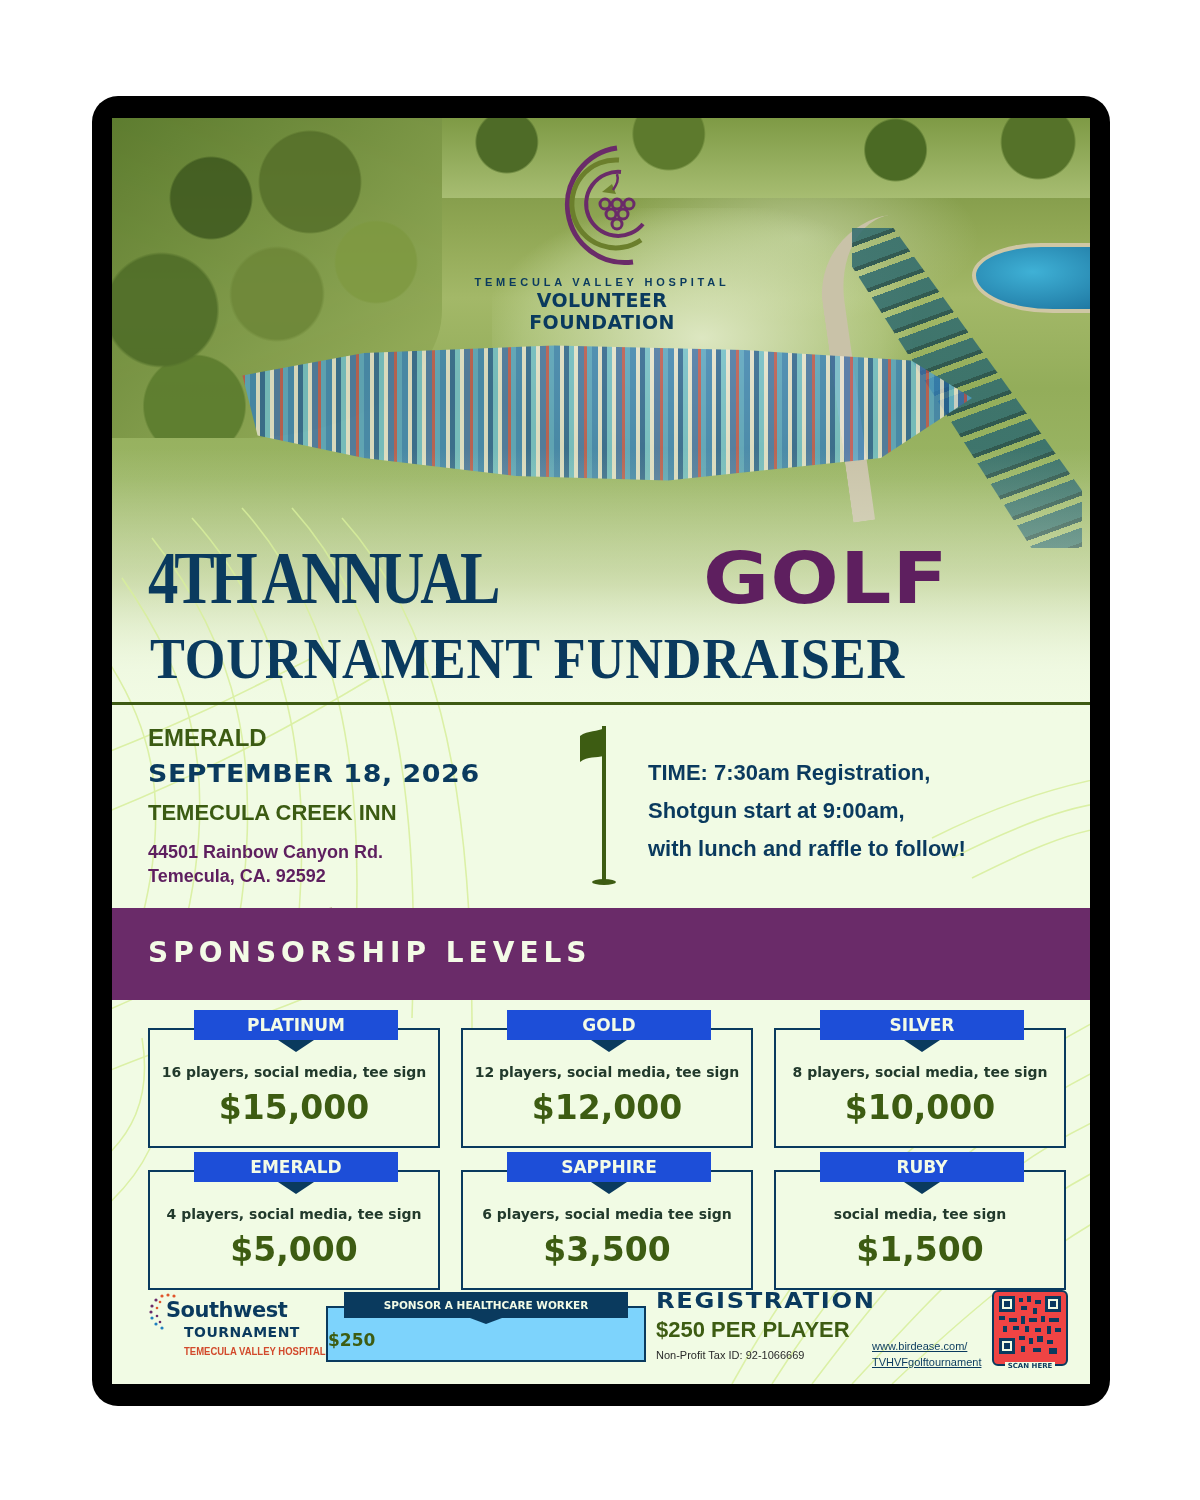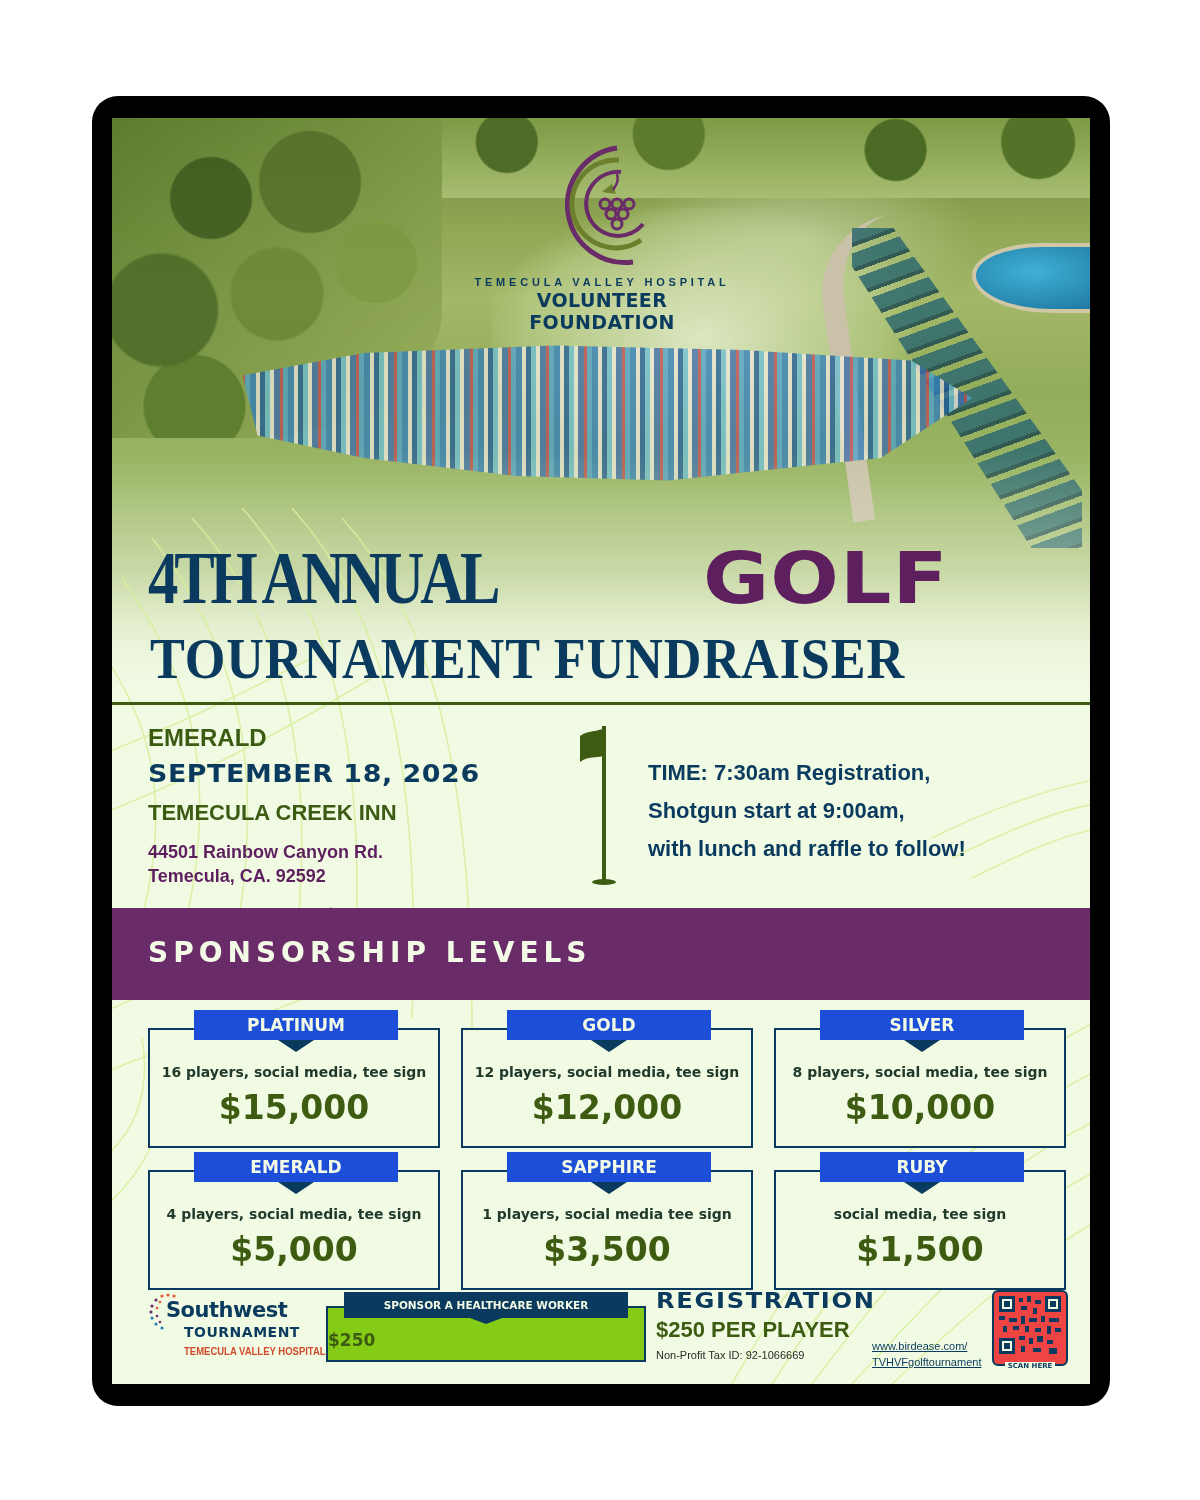--- a/index.html
+++ b/index.html
@@ -171,21 +171,21 @@
     position: absolute; left: 36px; top: 36px; font-family: "DejaVu Sans", sans-serif; font-weight: bold;
     font-size: 14px; color: #0a3a5e; letter-spacing: 0.5px;
   }
   .sw-hosp {
     position: absolute; left: 36px; top: 58px; font-family: "Liberation Sans", sans-serif; font-weight: bold;
     font-size: 10px; color: #d24a2c; letter-spacing: 0; transform: scaleX(0.95); transform-origin: left;
     white-space: nowrap;
   }
 
   .hcw {
-    position: absolute; left: 214px; top: 1188px; width: 320px; height: 56px; border: 2px solid #0a3a5e; background: #84cc16;
+    position: absolute; left: 214px; top: 1188px; width: 320px; height: 56px; border: 2px solid #0a3a5e; background: #7dd3fc;
   }
   .hcw-tab {
     position: absolute; left: 16px; top: -16px; width: 284px; height: 26px; background: #0a3a5e;
     color: #f3fbe6; font-family: "DejaVu Sans", sans-serif; font-weight: bold; font-size: 10.5px; text-align: center; line-height: 26px;
   }
   .hcw-tab::after {
     content: ""; position: absolute; left: 126px; top: 26px; border-left: 16px solid transparent; border-right: 16px solid transparent; border-top: 6px solid #0a3a5e;
   }
   .hcw-price {
     position: absolute; left: 0; top: 22px; width: 100%; text-align: left;
@@ -337,21 +337,21 @@
     <div class="tier-desc">8 players, social media, tee sign</div>
     <div class="tier-price">$10,000</div>
   </div>
   <div class="tier" style="left:36px; top:1052px;">
     <div class="tier-tab">EMERALD</div>
     <div class="tier-desc">4 players, social media, tee sign</div>
     <div class="tier-price">$5,000</div>
   </div>
   <div class="tier" style="left:349px; top:1052px;padding-left:44px;">
     <div class="tier-tab">SAPPHIRE</div>
-    <div class="tier-desc">1 players, social media tee sign</div>
+    <div class="tier-desc">6 players, social media tee sign</div>
     <div class="tier-price">$3,500</div>
   </div>
   <div class="tier" style="left:662px; top:1052px;">
     <div class="tier-tab">RUBY</div>
     <div class="tier-desc">social media, tee sign</div>
     <div class="tier-price">$1,500</div>
   </div>
 
   <div class="sw-logo">
     <svg class="sw-dots" viewBox="0 0 40 40">

